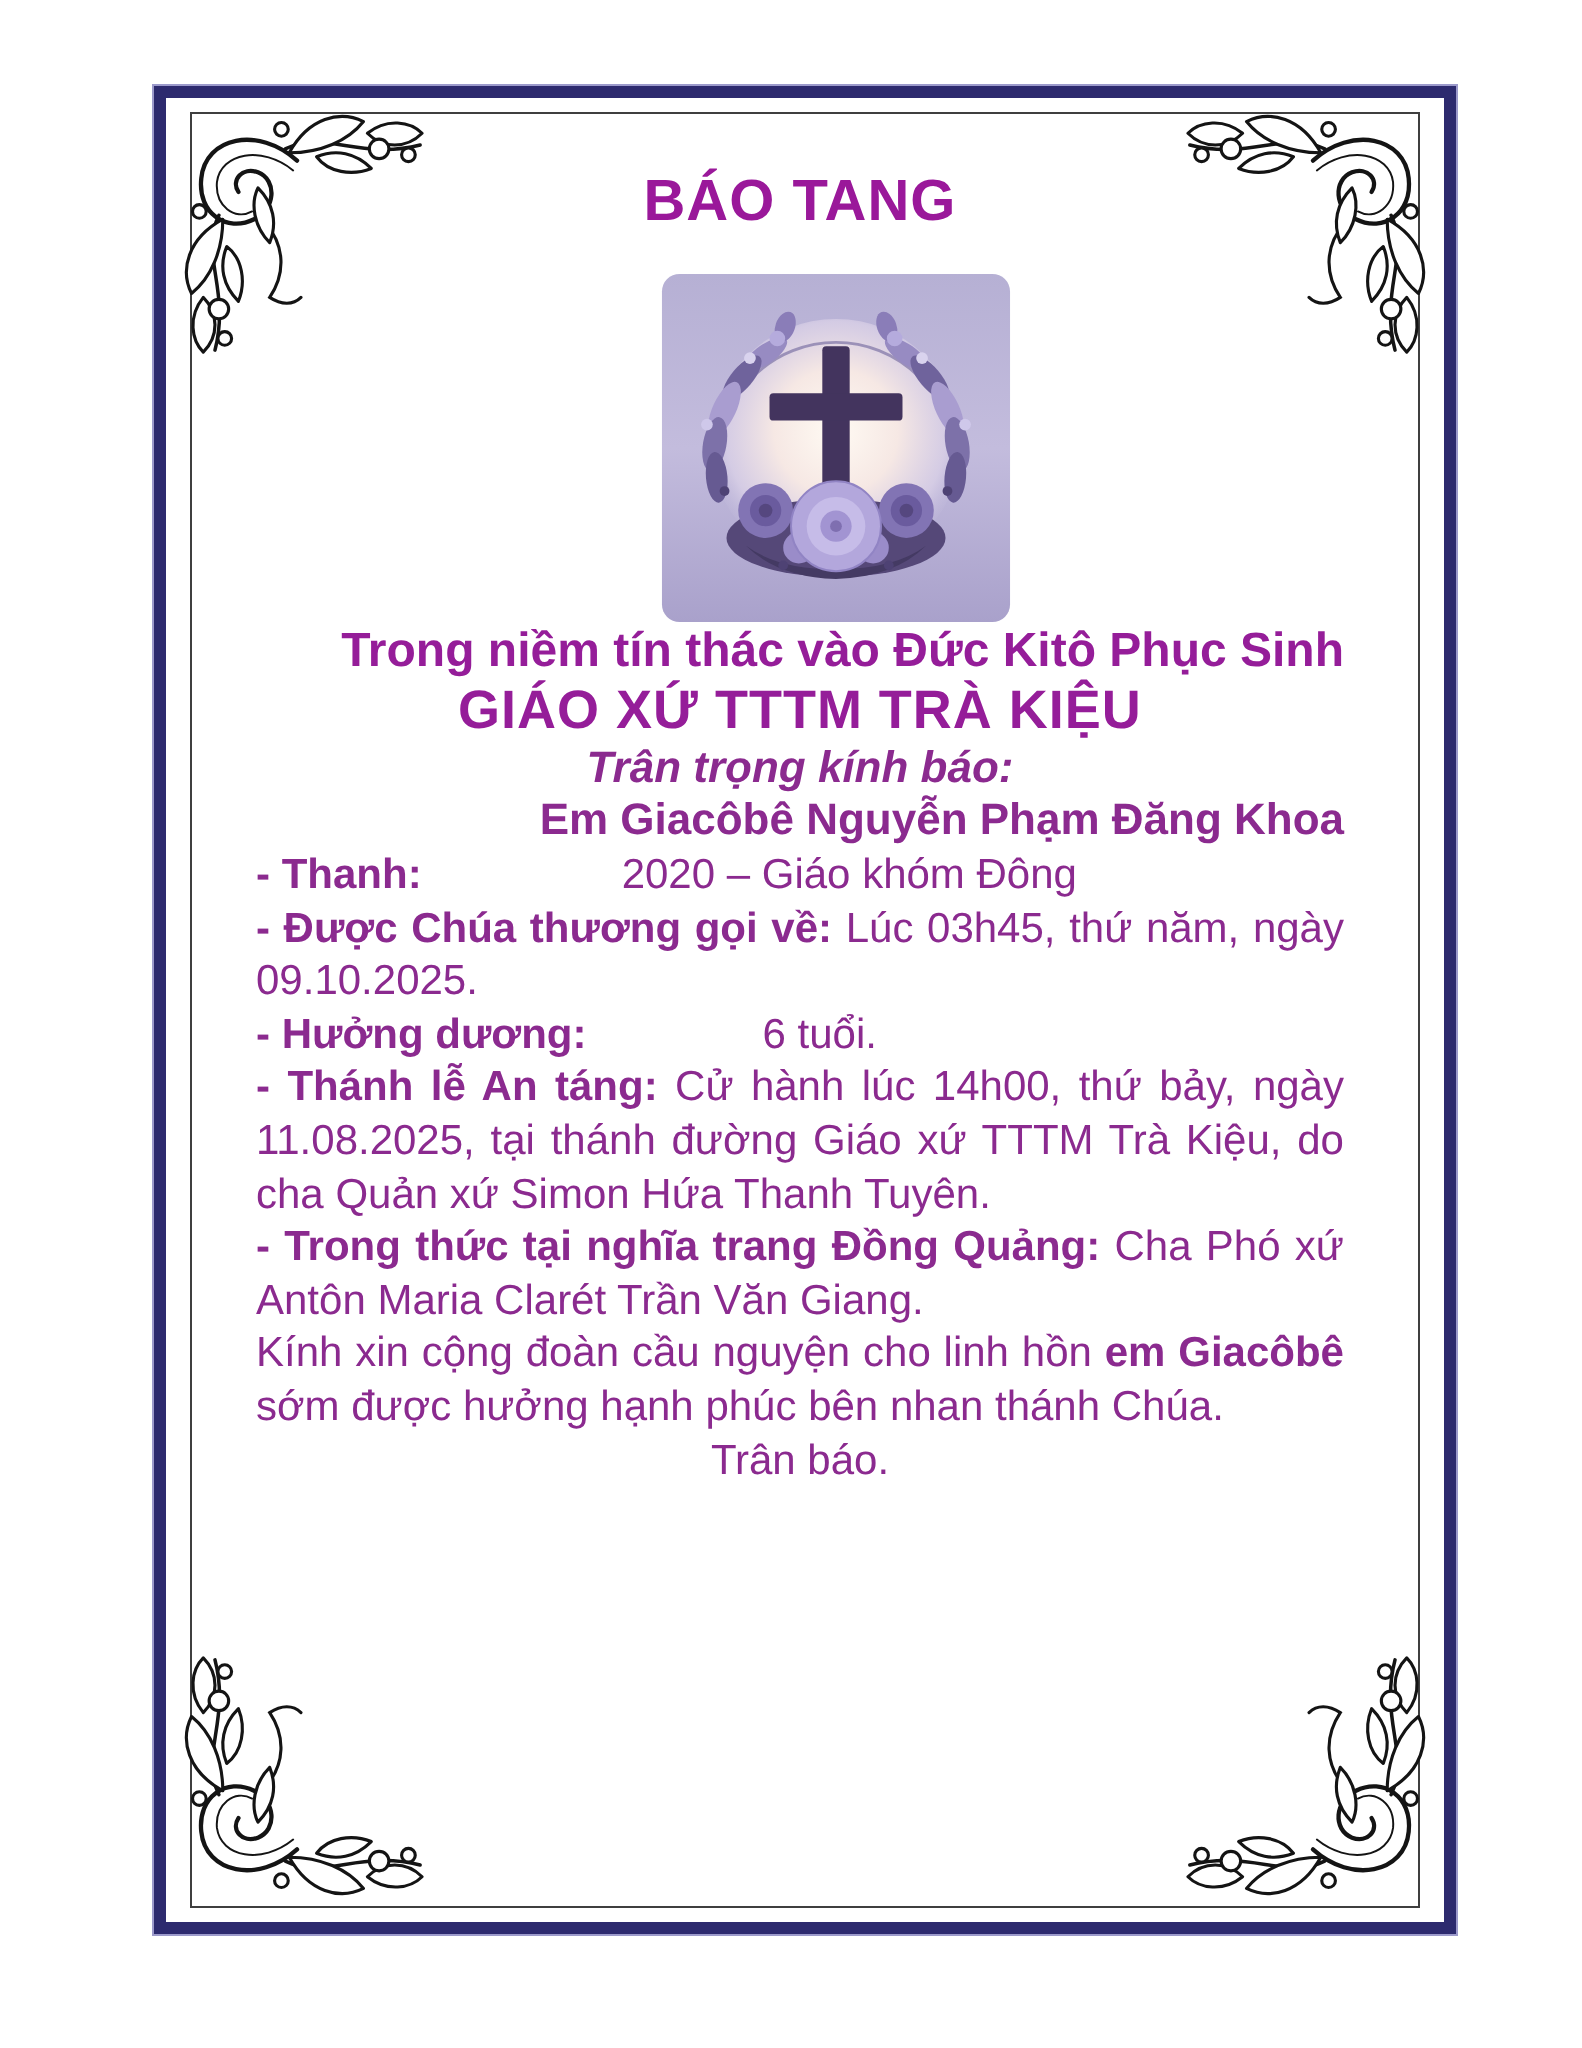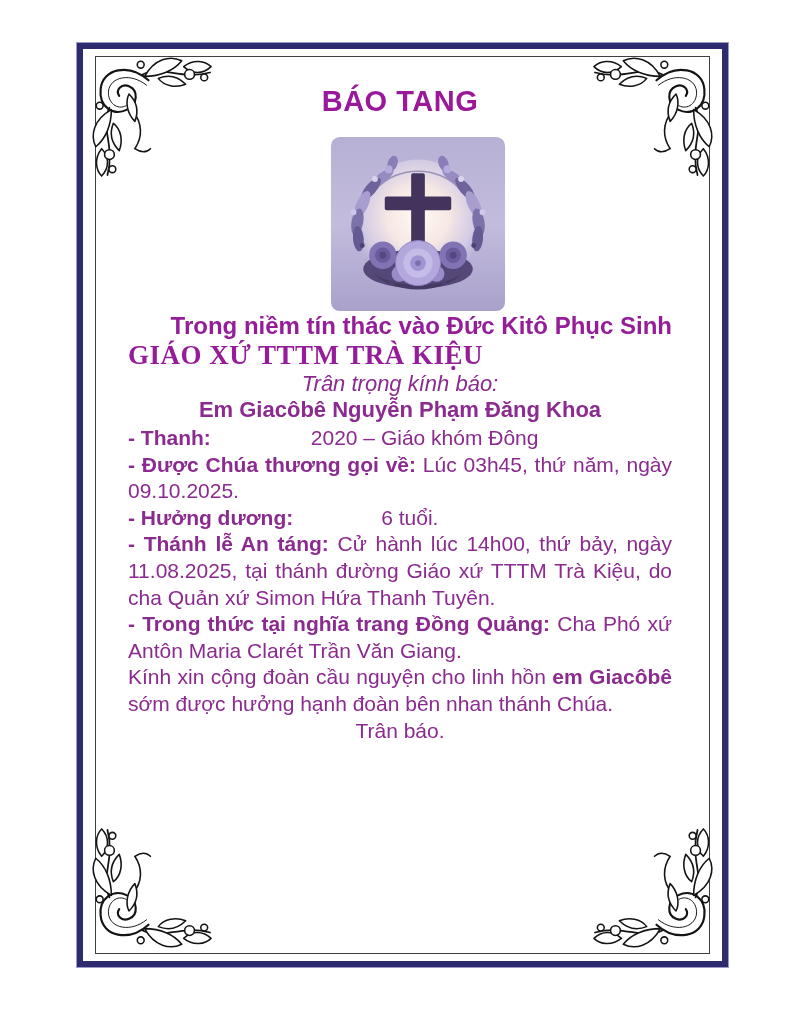--- a/index.html
+++ b/index.html
@@ -23,24 +23,24 @@
   .content p{margin:0;}
 
   .title{padding-top:84px;margin:0;text-align:center;font-size:29px;line-height:34px;
          font-weight:bold;letter-spacing:.5px;color:var(--c-title,#9a189a);}
 
   .image-wrap{margin-top:18px;height:176px;text-align:center;transform:translateX(18px);}
   .image-wrap svg{display:inline-block;}
 
   .headline1{margin-top:52px;font-size:24px;line-height:28px;font-weight:bold;text-align:right;
              color:var(--c-heading,#951d99);}
-  .headline2{margin-top:2px;font-size:27px;line-height:31px;font-weight:bold;
-             letter-spacing:.5px;color:var(--c-heading,#951d99);font-family:Liberation Serif, serif;}
-  .salutation{margin-top:27px;font-size:22px;line-height:26px;font-weight:normal;font-style:italic;text-align:center;}
-  .deceased{margin-top:16px;font-size:22px;line-height:26px;font-weight:bold;text-align:center;}
+  .headline2{margin-top:2px;font-size:27px;line-height:31px;font-weight:bold;text-align:center;
+             letter-spacing:.5px;color:var(--c-heading,#951d99);}
+  .salutation{margin-top:27px;font-size:22px;line-height:26px;font-weight:bold;font-style:italic;text-align:center;}
+  .deceased{margin-top:16px;font-size:22px;line-height:26px;font-weight:bold;text-align:right;}
 
   .details{margin-top:2px;font-size:21px;line-height:26.6px;text-align:justify;}
   .tabgap-1{display:inline-block;width:100px;}
   .tabgap-2{display:inline-block;width:88px;}
 
   .closing{margin-top:17px;font-size:21px;line-height:26px;text-align:center;}
 </style>
 </head>
 <body>
 
@@ -158,19 +158,19 @@
     <p class="salutation">Trân trọng kính báo:</p>
 
     <p class="deceased">Em Giacôbê Nguyễn Phạm Đăng Khoa</p>
 
     <div class="details">
       <p><b>- Thanh:</b><span class="tabgap-1"></span><span>2020 – Giáo khóm Đông</span></p>
       <p><b>- Được Chúa thương gọi về:</b> <span>Lúc 03h45, thứ năm, ngày 09.10.2025.</span></p>
       <p><b>- Hưởng dương:</b><span class="tabgap-2"></span><span>6 tuổi.</span></p>
       <p><b>- Thánh lễ An táng:</b> <span>Cử hành lúc 14h00, thứ bảy, ngày 11.08.2025, tại thánh đường Giáo xứ TTTM Trà Kiệu, do cha Quản xứ Simon Hứa Thanh Tuyên.</span></p>
       <p><b>- Trong thức tại nghĩa trang Đồng Quảng:</b> <span>Cha Phó xứ Antôn Maria Clarét Trần Văn Giang.</span></p>
-      <p><span>Kính xin cộng đoàn cầu nguyện cho linh hồn </span><b>em Giacôbê</b><span> sớm được hưởng hạnh đoàn bên nhan thánh Chúa.</span></p>
+      <p><span>Kính xin cộng đoàn cầu nguyện cho linh hồn </span><b>em Giacôbê</b><span> sớm được hưởng hạnh phúc bên nhan thánh Chúa.</span></p>
     </div>
 
     <p class="closing">Trân báo.</p>
 
   </div>
 </div>
 
 </body></html>

